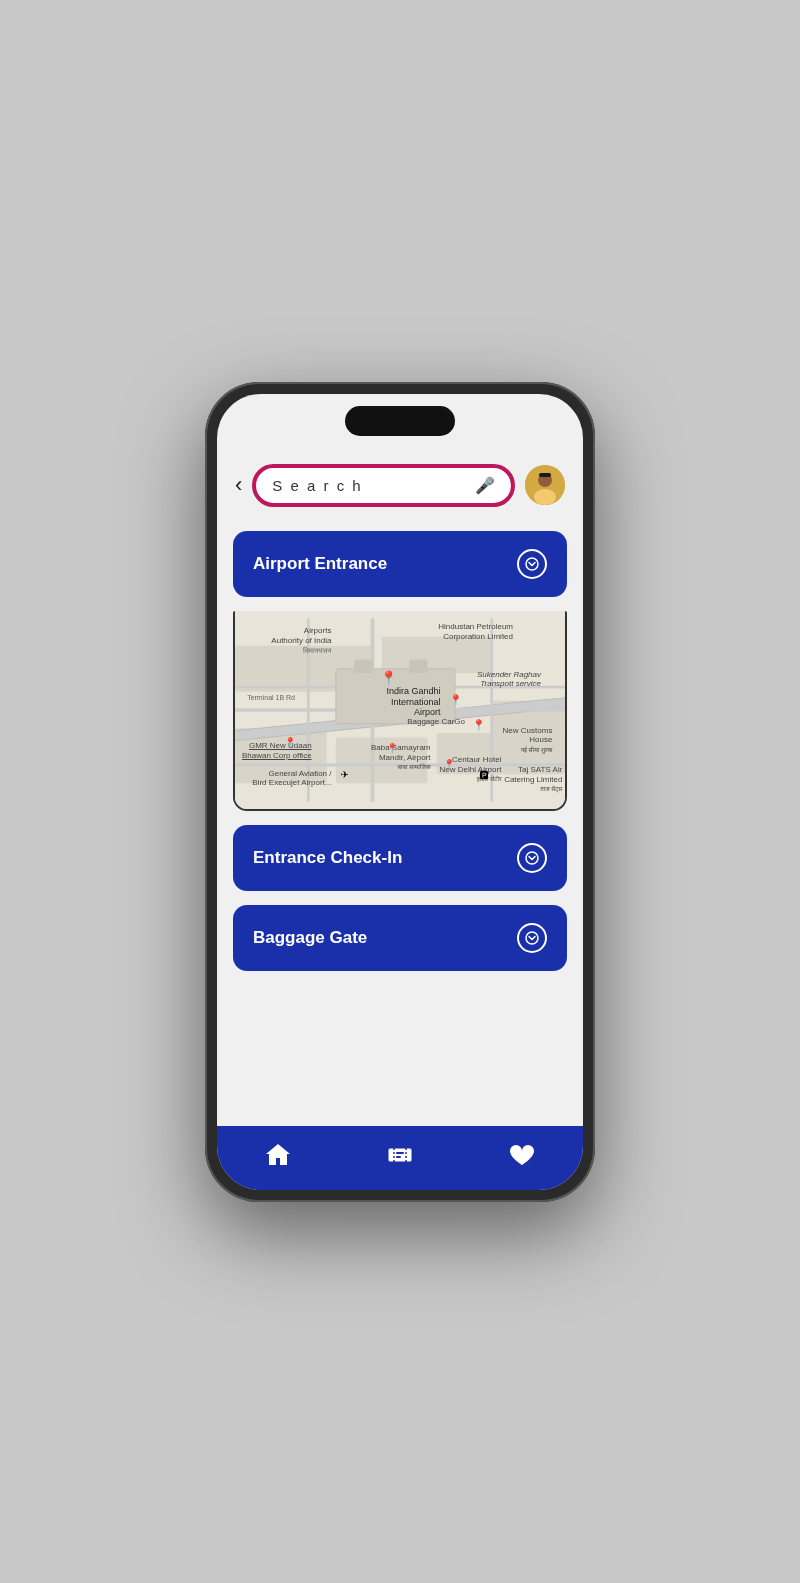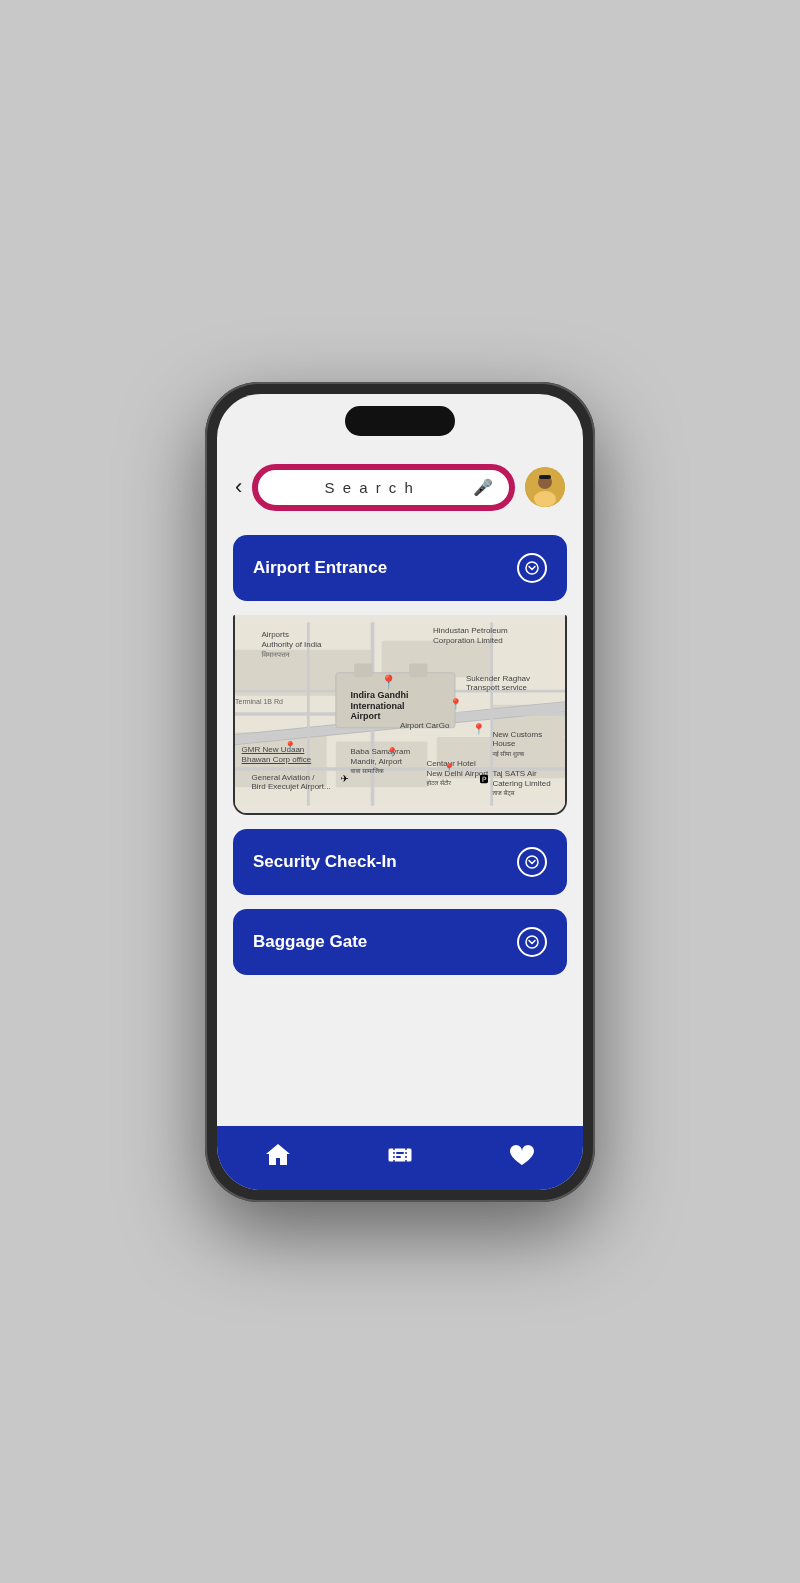--- a/index.html
+++ b/index.html
@@ -61,25 +61,24 @@
       color: #222;
       font-weight: 300;
       cursor: pointer;
       flex-shrink: 0;
     }
     .search-bar {
       flex: 1;
       display: flex;
       align-items: center;
       background: #fff;
-      border: 6px solid #be185d;
+      border: 4px solid #be185d;
       border-radius: 30px;
       padding: 8px 16px;
       gap: 8px;
-      text-align: center;
     }
     .search-text {
       flex: 1;
       font-size: 15px;
       font-weight: 500;
       letter-spacing: 2px;
       color: #333;
     }
     .mic-icon {
       font-size: 16px;
@@ -162,21 +161,21 @@
     .map-svg {
       position: absolute;
       top: 0; left: 0;
       width: 100%; height: 100%;
     }
     
     .map-label {
       position: absolute;
       font-size: 8px;
       color: #444;
-      text-align: left;
+      text-align: right;
       line-height: 1.2;
       font-weight: 500;
     }
     .map-pin {
       position: absolute;
       font-size: 14px;
     }
     
     .bottom-nav {
       background: #1a2faa;
@@ -267,23 +266,23 @@
                 <line x1="280" y1="0" x2="280" y2="200" stroke="#ccc" stroke-width="3"></line>
                 <line x1="80" y1="0" x2="80" y2="200" stroke="#ccc" stroke-width="3"></line>
 
                 <rect x="110" y="55" width="130" height="60" fill="#d0ccc0" rx="3" stroke="#bbb" stroke-width="1"></rect>
                 <rect x="130" y="45" width="20" height="15" fill="#c8c4b8" rx="2"></rect>
                 <rect x="190" y="45" width="20" height="15" fill="#c8c4b8" rx="2"></rect>
               </svg>
 
               <div class="map-label" style="top:8%;left:8%;width:70px;">Airports<br>Authority of India<br><span style="font-size:7px;color:#666;">विमानपत्तन</span></div>
               <div class="map-label" style="top:6%;left:60%;width:80px;">Hindustan Petroleum<br>Corporation Limited</div>
-              <div class="map-label" style="top:38%;left:35%;width:90px;font-size:9px;font-weight:700;color:#222;">Indira Gandhi<br>International<br>Airport</div>
-              <div class="map-label" style="top:30%;left:70%;width:75px;">Sukender Raghav<br>Transpott service</div>
-              <div class="map-label" style="top:54%;left:50%;width:65px;">Airport CarGo</div>
+              <div class="map-label" style="top:38%;left:35%;width:90px;font-size:9px;font-weight:400;color:#222;">Indira Gandhi<br>International<br>Airport</div>
+              <div class="map-label" style="top:30%;left:70%;width:75px;font-style:italic;">Sukender Raghav<br>Transpott service</div>
+              <div class="map-label" style="top:54%;left:50%;width:65px;">Baggage CarGo</div>
               <div class="map-label" style="top:48%;left:78%;width:60px;margin-top:20px;">New Customs House<br><span style="font-size:6px;">नई सीमा शुल्क</span></div>
               <div class="map-label" style="top:66%;left:2%;width:70px;text-decoration:underline;">GMR New Udaan<br>Bhawan Corp office</div>
               <div class="map-label" style="top:67%;left:35%;width:80px;">Baba Samayram<br>Mandir, Airport<br><span style="font-size:6px;">बाबा सामाजिक</span></div>
               <div class="map-label" style="top:80%;left:5%;width:80px;">General Aviation /<br>Bird Execujet Airport...</div>
               <div class="map-label" style="top:73%;left:58%;width:75px;">Centaur Hotel<br>New Delhi Airport<br><span style="font-size:6px;">होटल सेंटौर</span></div>
               <div class="map-label" style="top:78%;left:78%;width:70px;">Taj SATS Air<br>Catering Limited<br><span style="font-size:6px;">ताज सैट्स</span></div>
               <div class="map-label" style="top:42%;left:0%;width:60px;color:#666;font-size:7px;">Terminal 1B Rd</div>
 
               <div class="map-pin" style="top:30%;left:44%;">📍</div>
               <div class="map-pin" style="top:42%;left:65%;font-size:11px;">📍</div>
@@ -292,21 +291,21 @@
               <div class="map-pin" style="top:67%;left:46%;font-size:10px;">📍</div>
               <div class="map-pin" style="top:80%;left:32%;font-size:10px;">✈</div>
               <div class="map-pin" style="top:75%;left:63%;font-size:10px;">📍</div>
               <div class="map-pin" style="top:80%;left:74%;font-size:10px;">🅿</div>
             </div>
           </div>
         </div>
 
         <div class="accordion-item">
           <div class="accordion-header">
-            <span class="accordion-title">Security Check-In</span>
+            <span class="accordion-title">Entrance Check-In</span>
             <div class="chevron-circle">
               <svg width="14" height="14" viewBox="0 0 14 14" fill="none">
                 <circle cx="7" cy="7" r="6" stroke="white" stroke-width="1.5"></circle>
                 <polyline points="4,5.5 7,8.5 10,5.5" stroke="white" stroke-width="1.5" fill="none" stroke-linecap="round" stroke-linejoin="round"></polyline>
               </svg>
             </div>
           </div>
         </div>
 
         <div class="accordion-item">

